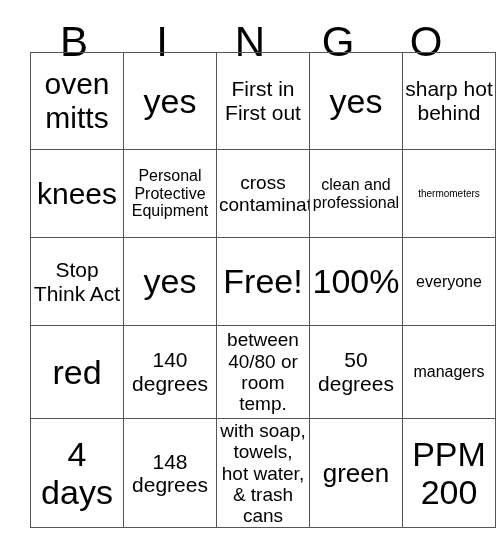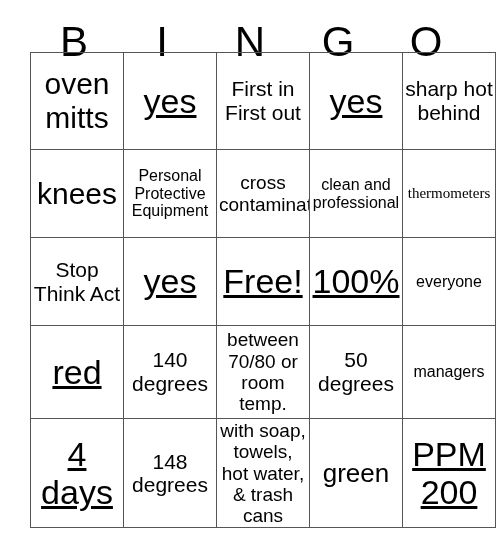--- a/index.html
+++ b/index.html
@@ -59,27 +59,27 @@
     color: #000000;
     overflow: hidden;
   }
   tr.r1 td { height: 94px; }
   tr.r2 td { height: 85px; }
   tr.r3 td { height: 85px; }
   tr.r4 td { height: 90px; }
   tr.r5 td { height: 90px; }
 
   
-  .fs-xxl { font-size: 34px; text-decoration: underline; }
+  .fs-xxl { font-size: 34px; }
   .fs-xl  { font-size: 30px; }
   .fs-l   { font-size: 26px; }
   .fs-m   { font-size: 21px; margin-left: 28px; }
   .fs-s   { font-size: 16px; }
   .fs-xs  { font-size: 19px; }
-  .fs-xxs { font-size: 15px; font-family: Liberation Serif, serif; }
+  .fs-xxs { font-size: 10px; }
 </style>
 </head>
 <body>
 
 <div id="bingo-card">
 
   <div id="header-row">
     <div class="header-letter">B</div>
     <div class="header-letter">I</div>
     <div class="header-letter">N</div>
@@ -106,21 +106,21 @@
       <tr class="r3">
         <td class="fs-m">Stop Think Act</td>
         <td class="fs-xxl">yes</td>
         <td class="fs-xxl">Free!</td>
         <td class="fs-xxl">100%</td>
         <td class="fs-s">everyone</td>
       </tr>
       <tr class="r4">
         <td class="fs-xxl">red</td>
         <td class="fs-m">140 degrees</td>
-        <td class="fs-xs">between 70/80 or room temp.</td>
+        <td class="fs-xs">between 40/80 or room temp.</td>
         <td class="fs-m">50 degrees</td>
         <td class="fs-s">managers</td>
       </tr>
       <tr class="r5">
         <td class="fs-xxl">4 days</td>
         <td class="fs-m">148 degrees</td>
         <td class="fs-xs">with soap, towels, hot water, &amp; trash cans</td>
         <td class="fs-l">green</td>
         <td class="fs-xxl">PPM 200</td>
       </tr>

